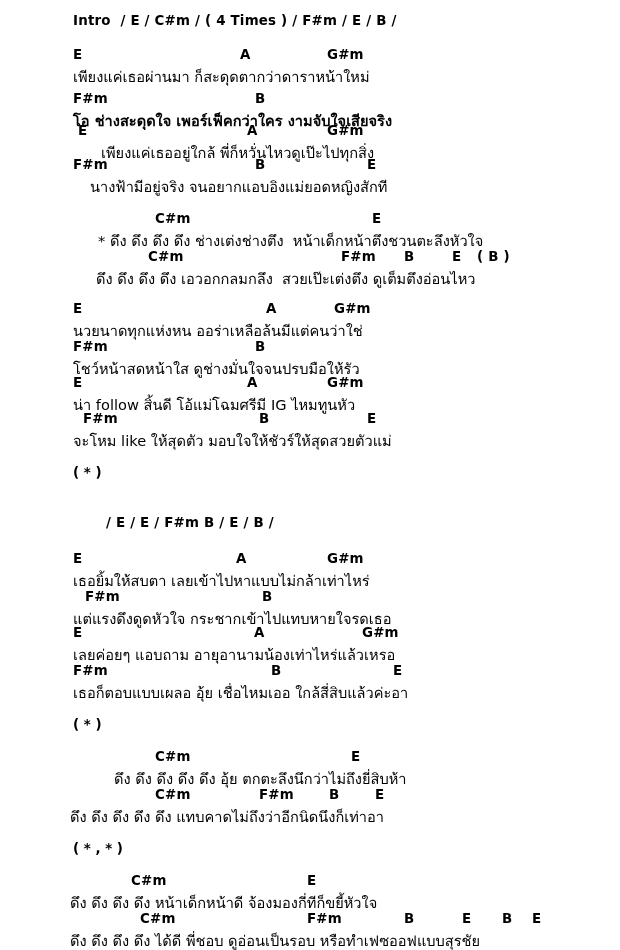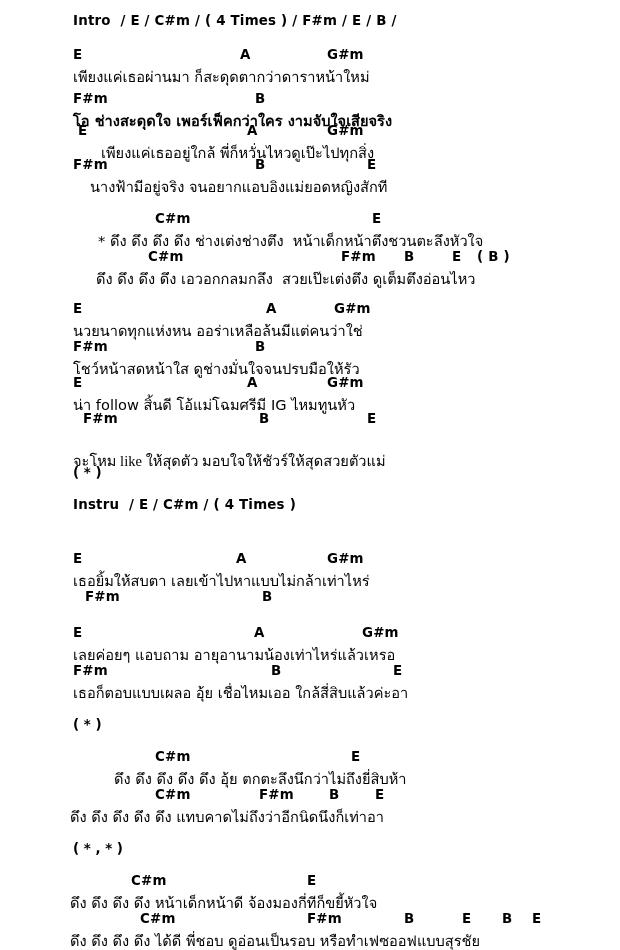--- a/index.html
+++ b/index.html
@@ -86,26 +86,27 @@
     <div class="line lyric" style="top: 230px; left: 98px;">* ดึง ดึง ดึง ดึง ช่างเต่งช่างตึง  หน้าเด็กหน้าตึงชวนตะลึงหัวใจ</div>
     <div class="line chord" style="top: 246px; left: 0px; width: 620px;"><span class="tok" style="left: 148px;">C#m</span><span class="tok" style="left: 341px;">F#m</span><span class="tok" style="left: 404px;">B</span><span class="tok" style="left: 452px;">E</span><span class="tok" style="left: 477px;">( B )</span></div>
     <div class="line lyric" style="top: 268px; left: 96px;">ดึง ดึง ดึง ดึง เอวอกกลมกลึง  สวยเป๊ะเต่งตึง ดูเต็มตึงอ่อนไหว</div>
     <div class="line chord" style="top: 298px; left: 0px; width: 620px;"><span class="tok" style="left: 73px;">E</span><span class="tok" style="left: 266px;">A</span><span class="tok" style="left: 334px;">G#m</span></div>
     <div class="line lyric" style="top: 320px; left: 73px;">นวยนาดทุกแห่งหน ออร่าเหลือล้นมีแต่คนว่าใช่</div>
     <div class="line chord" style="top: 336px; left: 0px; width: 620px;"><span class="tok" style="left: 73px;">F#m</span><span class="tok" style="left: 255px;">B</span></div>
     <div class="line lyric" style="top: 358px; left: 73px;">โชว์หน้าสดหน้าใส ดูช่างมั่นใจจนปรบมือให้รัว</div>
     <div class="line chord" style="top: 372px; left: 0px; width: 620px;"><span class="tok" style="left: 73px;">E</span><span class="tok" style="left: 247px;">A</span><span class="tok" style="left: 327px;">G#m</span></div>
     <div class="line lyric" style="top: 394px; left: 73px;">น่า follow สิ้นดี โอ้แม่โฉมศรีมี IG ไหมทูนหัว</div>
     <div class="line chord" style="top: 408px; left: 0px; width: 620px;"><span class="tok" style="left: 83px;">F#m</span><span class="tok" style="left: 259px;">B</span><span class="tok" style="left: 367px;">E</span></div>
-    <div class="line lyric" style="top: 450px; left: 73px; font-family: Liberation Serif, serif;">จะโหม like ให้สุดตัว มอบใจให้ชัวร์ให้สุดสวยตัวแม่</div>
+    <div class="line lyric" style="top: 430px; left: 73px;">จะโหม like ให้สุดตัว มอบใจให้ชัวร์ให้สุดสวยตัวแม่</div>
     <div class="line marker" style="top: 462px; left: 73px;">( * )</div>
-    <div class="line head" style="top: 494px; left: 73px;">Instru  / E / C#m / ( 4 Times )</div>
+    <div class="line head" style="top: 512px; left: 106px;">/ E / E / F#m B / E / B /</div>
     <div class="line chord" style="top: 548px; left: 0px; width: 620px;"><span class="tok" style="left: 73px;">E</span><span class="tok" style="left: 236px;">A</span><span class="tok" style="left: 327px;">G#m</span></div>
     <div class="line lyric" style="top: 570px; left: 73px;">เธอยิ้มให้สบตา เลยเข้าไปหาแบบไม่กล้าเท่าไหร่</div>
     <div class="line chord" style="top: 586px; left: 0px; width: 620px;"><span class="tok" style="left: 85px;">F#m</span><span class="tok" style="left: 262px;">B</span></div>
+    <div class="line lyric" style="top: 608px; left: 73px;">แต่แรงดึงดูดหัวใจ กระชากเข้าไปแทบหายใจรดเธอ</div>
     <div class="line chord" style="top: 622px; left: 0px; width: 620px;"><span class="tok" style="left: 73px;">E</span><span class="tok" style="left: 254px;">A</span><span class="tok" style="left: 362px;">G#m</span></div>
     <div class="line lyric" style="top: 644px; left: 73px;">เลยค่อยๆ แอบถาม อายุอานามน้องเท่าไหร่แล้วเหรอ</div>
     <div class="line chord" style="top: 660px; left: 0px; width: 620px;"><span class="tok" style="left: 73px;">F#m</span><span class="tok" style="left: 271px;">B</span><span class="tok" style="left: 393px;">E</span></div>
     <div class="line lyric" style="top: 682px; left: 73px;">เธอก็ตอบแบบเผลอ อุ้ย เชื่อไหมเออ ใกล้สี่สิบแล้วค่ะอา</div>
     <div class="line marker" style="top: 714px; left: 73px;">( * )</div>
     <div class="line chord" style="top: 746px; left: 0px; width: 620px;"><span class="tok" style="left: 155px;">C#m</span><span class="tok" style="left: 351px;">E</span></div>
     <div class="line lyric" style="top: 768px; left: 70px; margin-left: 44px;">ดึง ดึง ดึง ดึง ดึง อุ้ย ตกตะลึงนึกว่าไม่ถึงยี่สิบห้า</div>
     <div class="line chord" style="top: 784px; left: 0px; width: 620px;"><span class="tok" style="left: 155px;">C#m</span><span class="tok" style="left: 259px;">F#m</span><span class="tok" style="left: 329px;">B</span><span class="tok" style="left: 375px;">E</span></div>
     <div class="line lyric" style="top: 806px; left: 70px;">ดึง ดึง ดึง ดึง ดึง แทบคาดไม่ถึงว่าอีกนิดนึงก็เท่าอา</div>
     <div class="line marker" style="top: 838px; left: 73px;">( * , * )</div>

